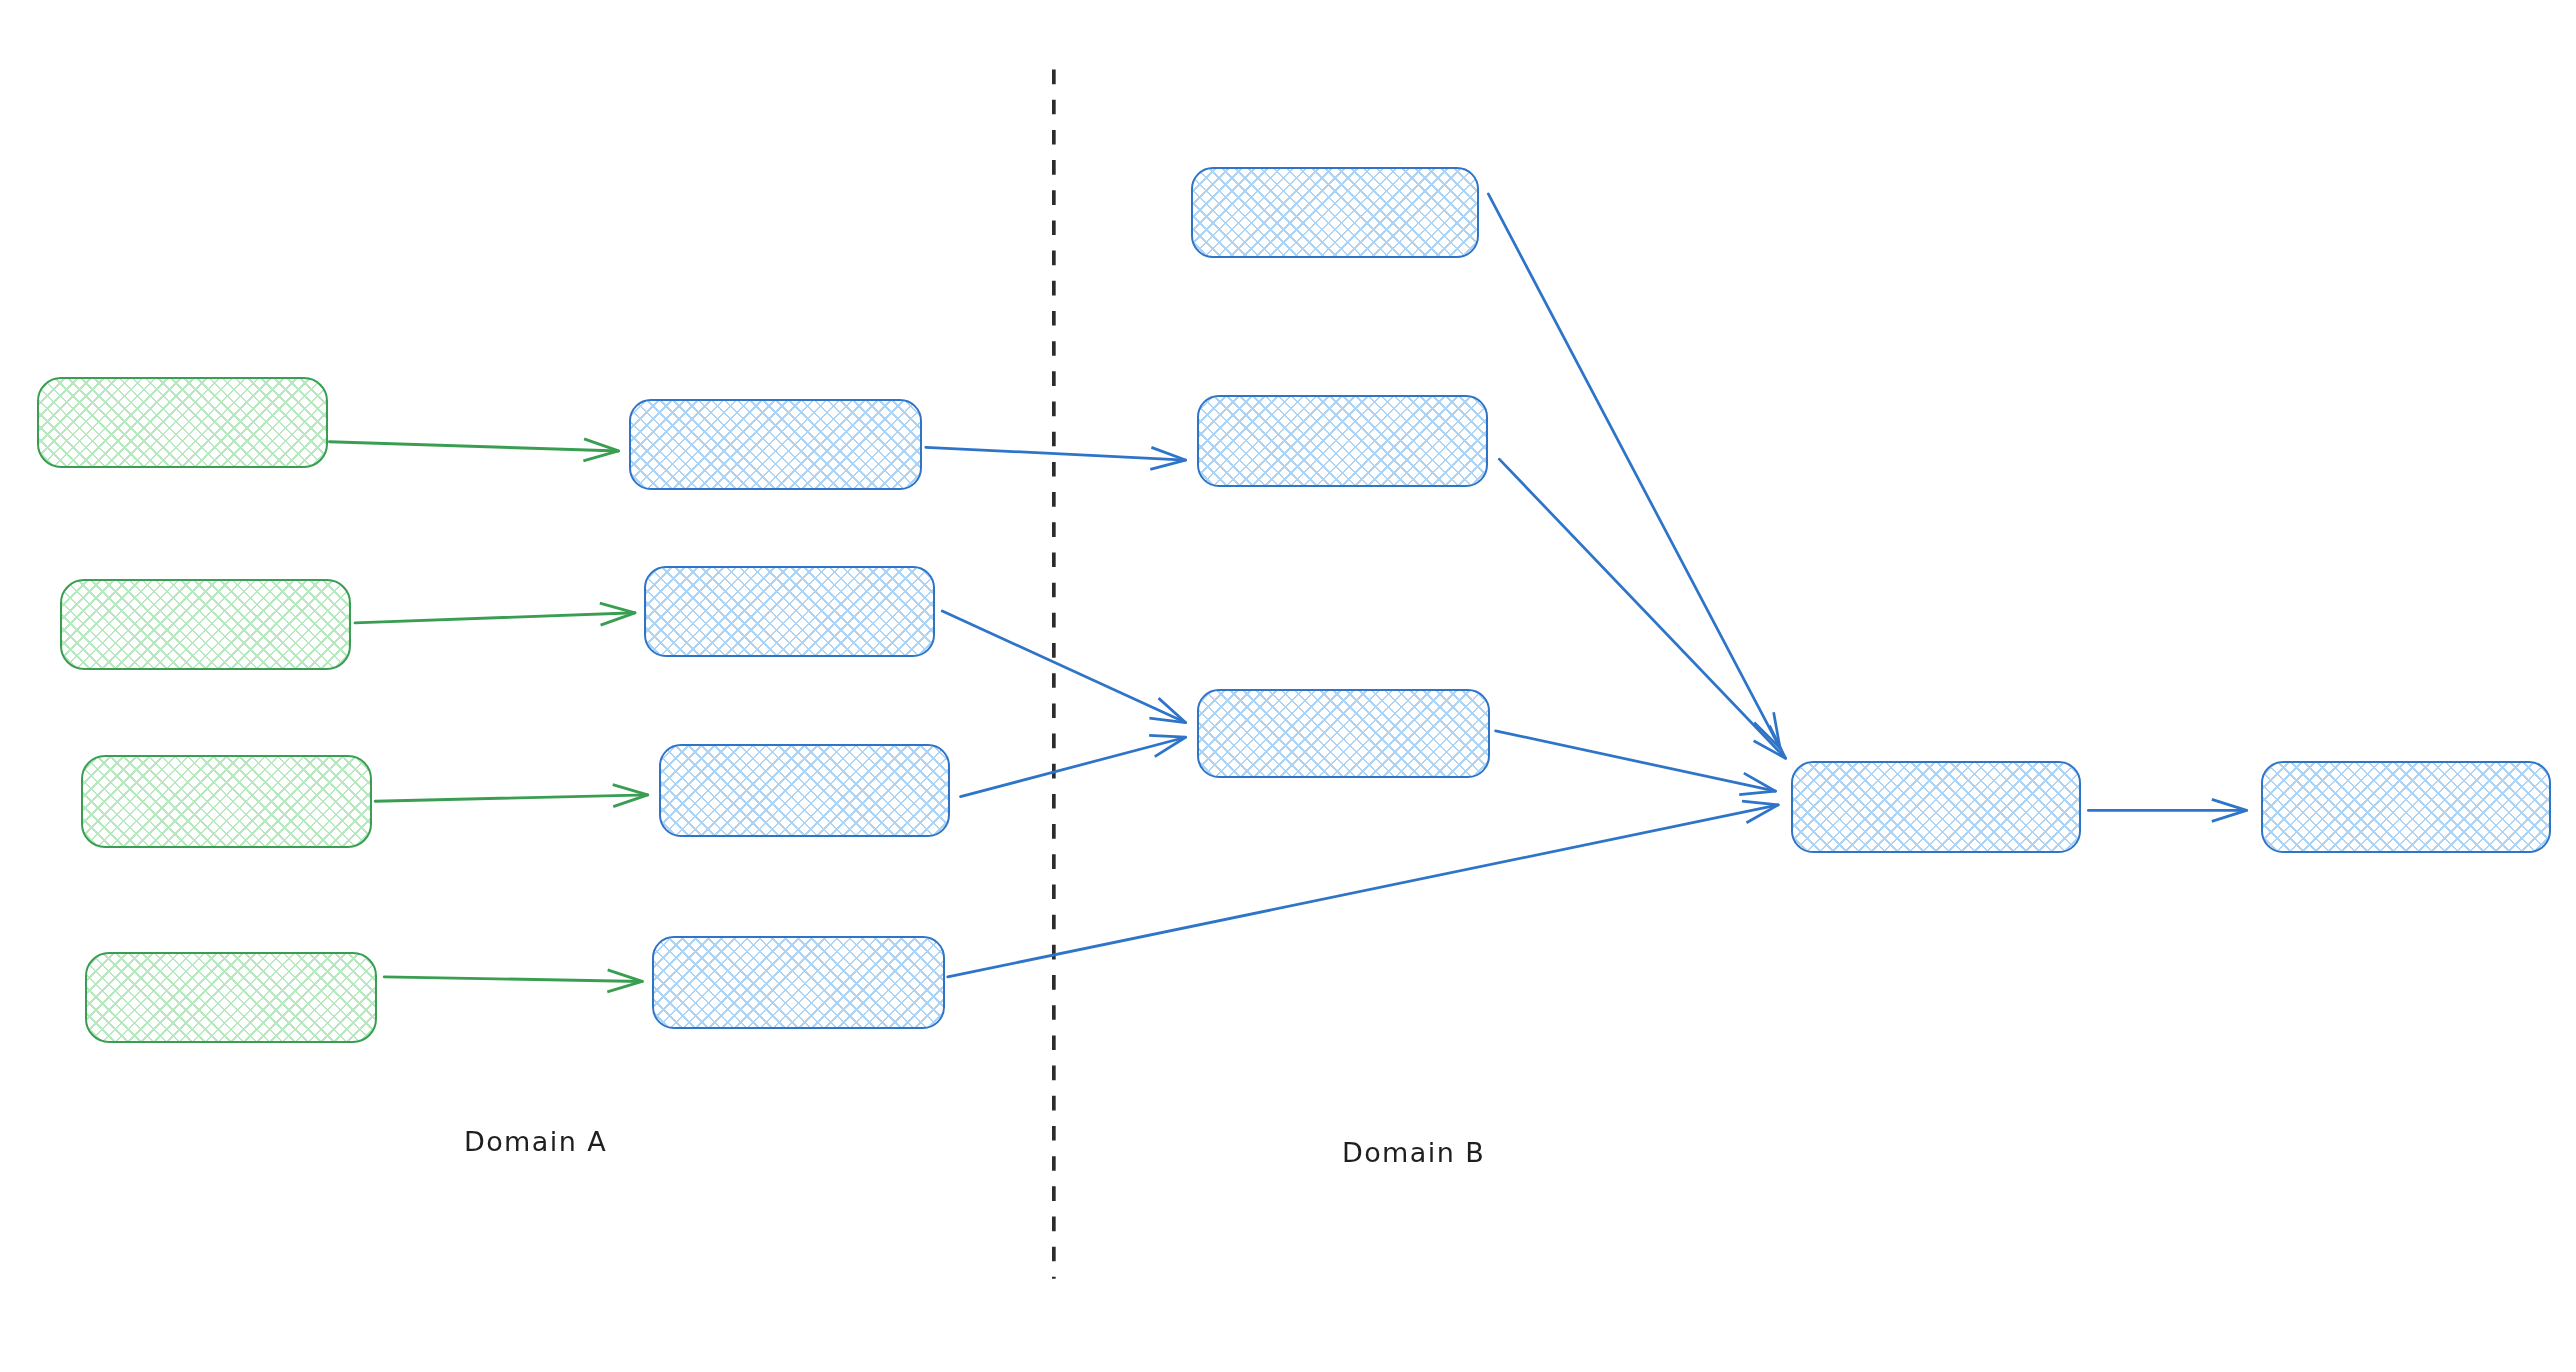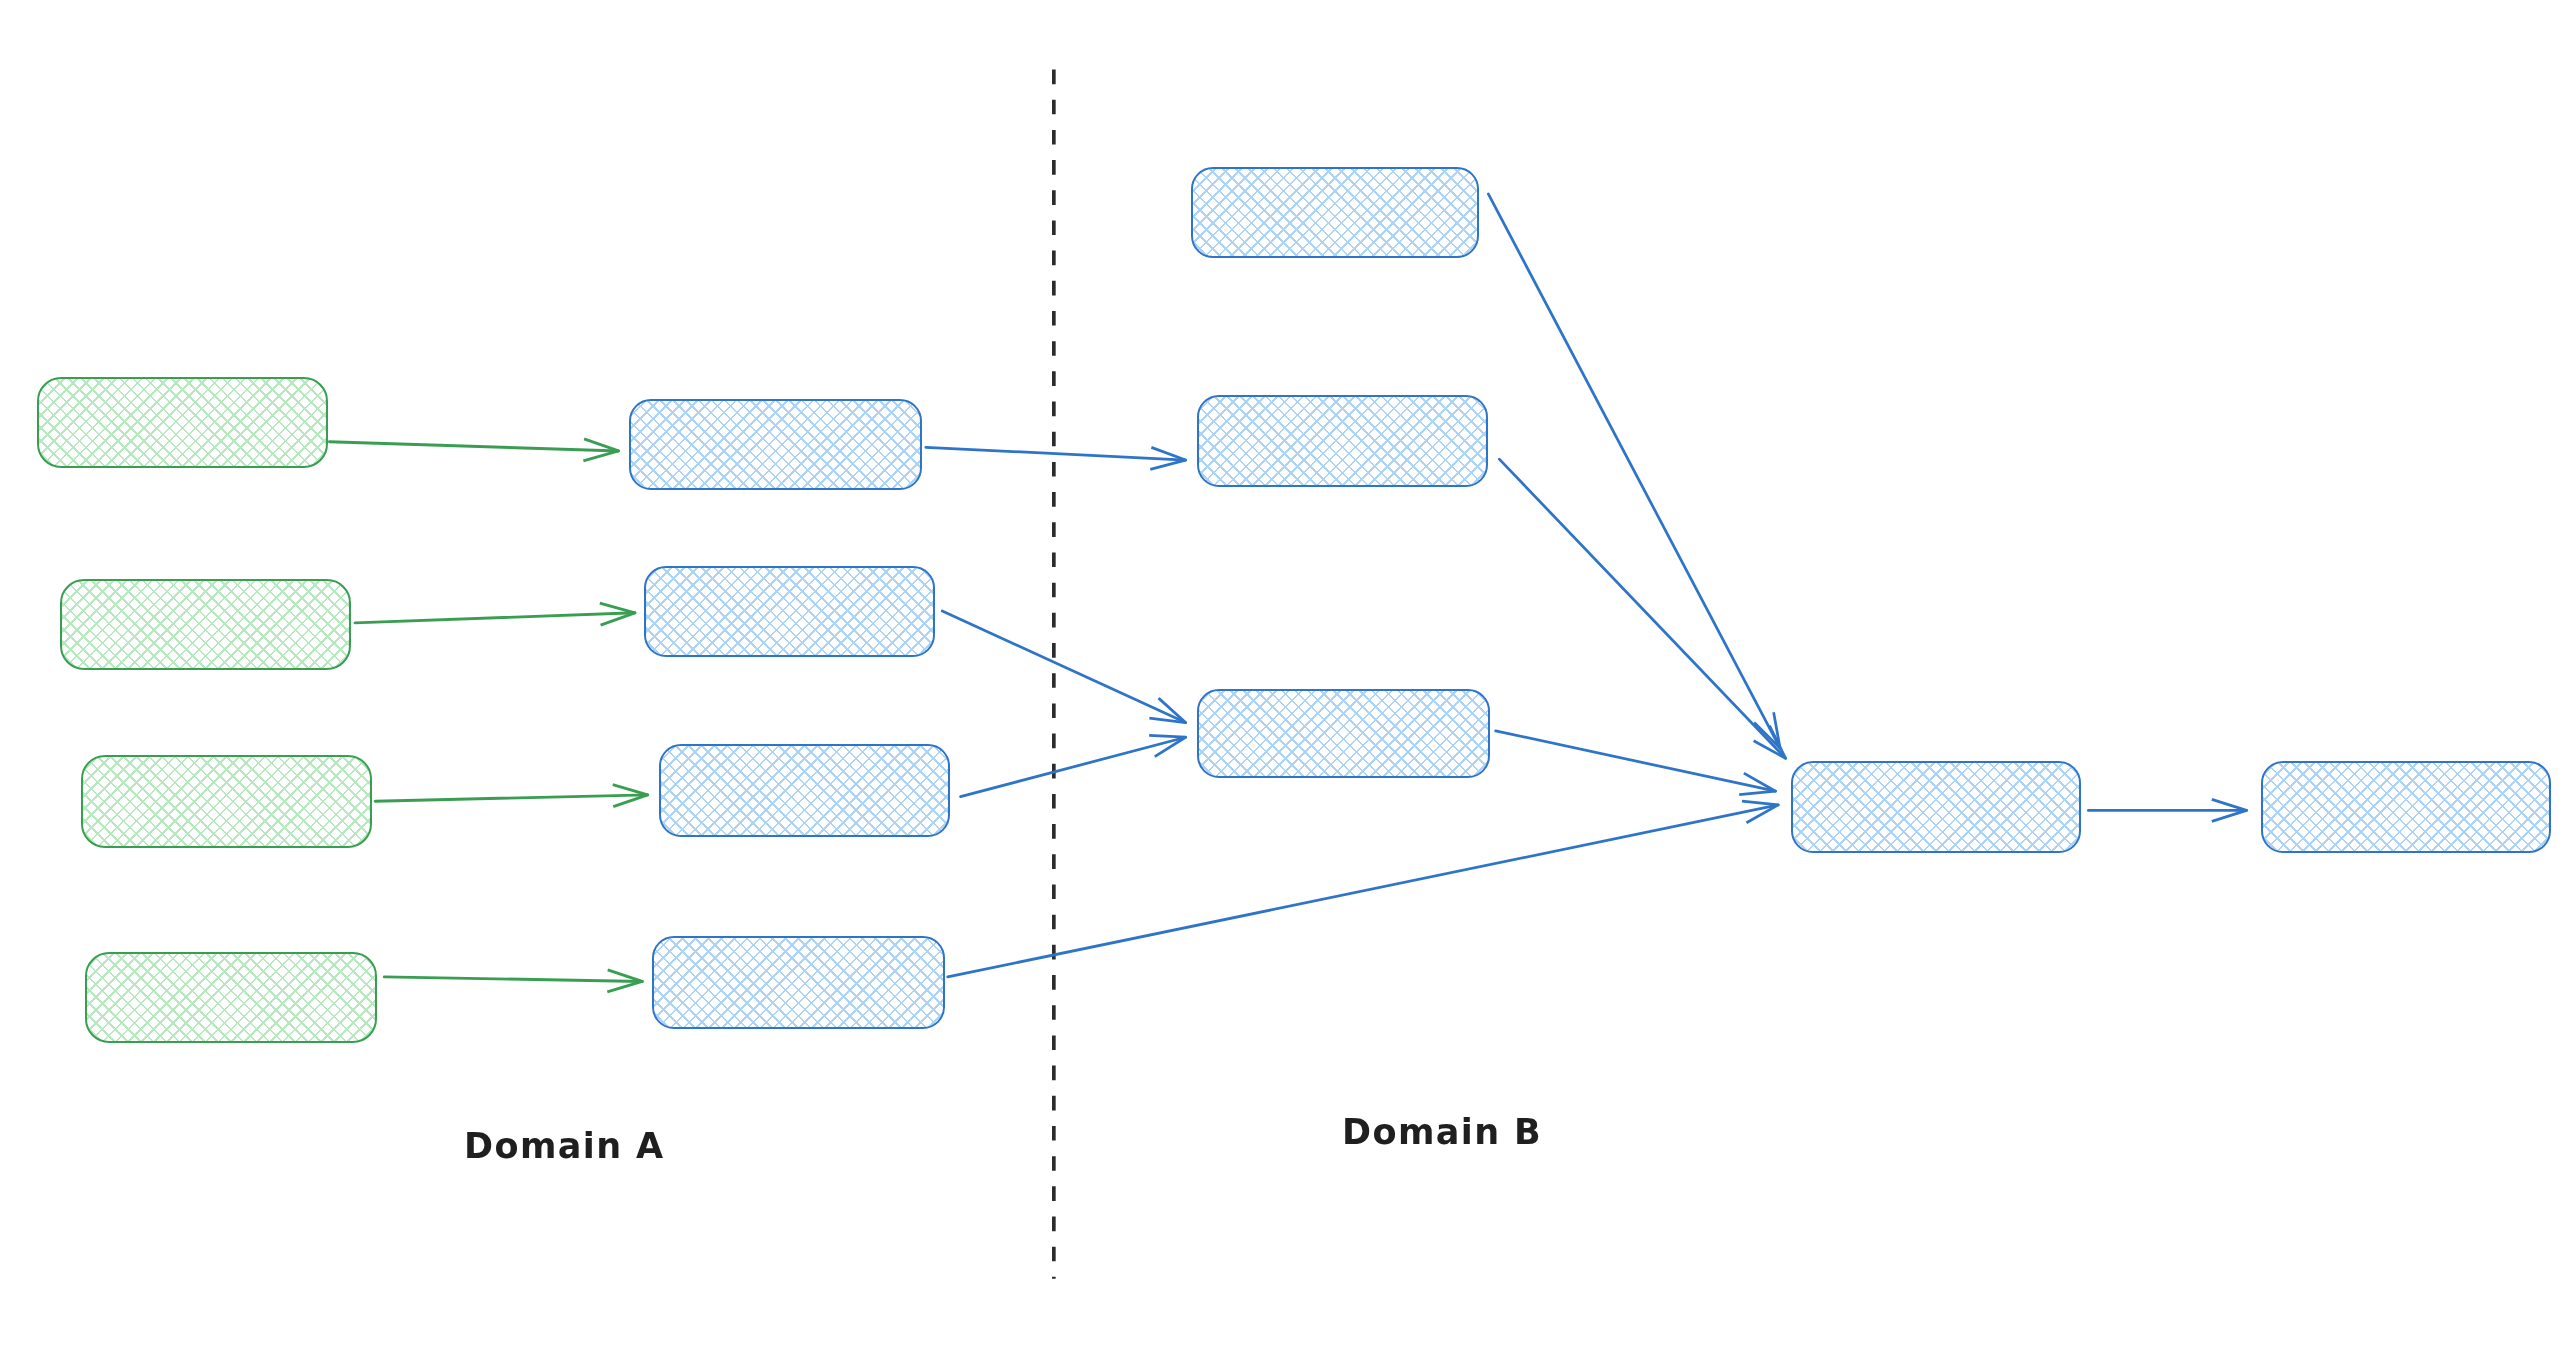--- a/index.html
+++ b/index.html
@@ -26,22 +26,22 @@
   }
   .node.blue {
     border-color: var(--blue-stroke, #2e74c9);
     border-radius: 22px;
     background-image:
       repeating-linear-gradient(45deg,  var(--blue-fill, #aed4f5) 0 1.8px, transparent 1.8px 9.1px),
       repeating-linear-gradient(-45deg, var(--blue-fill, #aed4f5) 0 1.8px, transparent 1.8px 9.1px);
   }
   .region-label {
     position: absolute;
-    font-size: 35px;
-    font-weight: 700;
+    font-size: 27px;
+    font-weight: 400;
     letter-spacing: 1.4px;
     color: var(--label-text, #1f1f1f);
     white-space: nowrap;
   }
   svg.overlay { position: absolute; left: 0; top: 0; }
   .arrow-green { stroke: var(--green-stroke, #3a9e52); stroke-width: 3.2; fill: none; stroke-linecap: round; }
   .arrow-blue  { stroke: var(--blue-stroke, #2e74c9);  stroke-width: 3;   fill: none; stroke-linecap: round; }
   .divider-line { stroke: var(--divider, #2b2b2b); stroke-width: 4; stroke-dasharray: 16 17; fill: none; }
   .head-green { stroke: var(--green-stroke, #3a9e52); stroke-width: 3.2; fill: none; stroke-linejoin: round; }
   .head-blue  { stroke: var(--blue-stroke, #2e74c9);  stroke-width: 3;   fill: none; stroke-linejoin: round; }
@@ -88,16 +88,16 @@
   <div class="node blue" style="left:659px; top:744px;  width:291px; height:93px;"></div>
   <div class="node blue" style="left:652px; top:936px; width:293px; height:93px;"></div>
 
   <div class="node blue" style="left:1191px; top:167px; width:288px; height:91px;"></div>
   <div class="node blue" style="left:1197px; top:395px; width:291px; height:92px;"></div>
   <div class="node blue" style="left:1197px; top:689px; width:293px; height:89px;"></div>
   <div class="node blue" style="left:1791px; top:761px; width:290px; height:92px;"></div>
   <div class="node blue" style="left:2261px; top:761px; width:290px; height:92px;"></div>
 
   <div class="region-label" style="left:464px; top:1126px;">Domain A</div>
-  <div class="region-label" style="left:1342px; top:1112px;">Domain B</div>
+  <div class="region-label" style="left:1342px; top:1137px;">Domain B</div>
 
 </div>
 
 
 </body></html>

